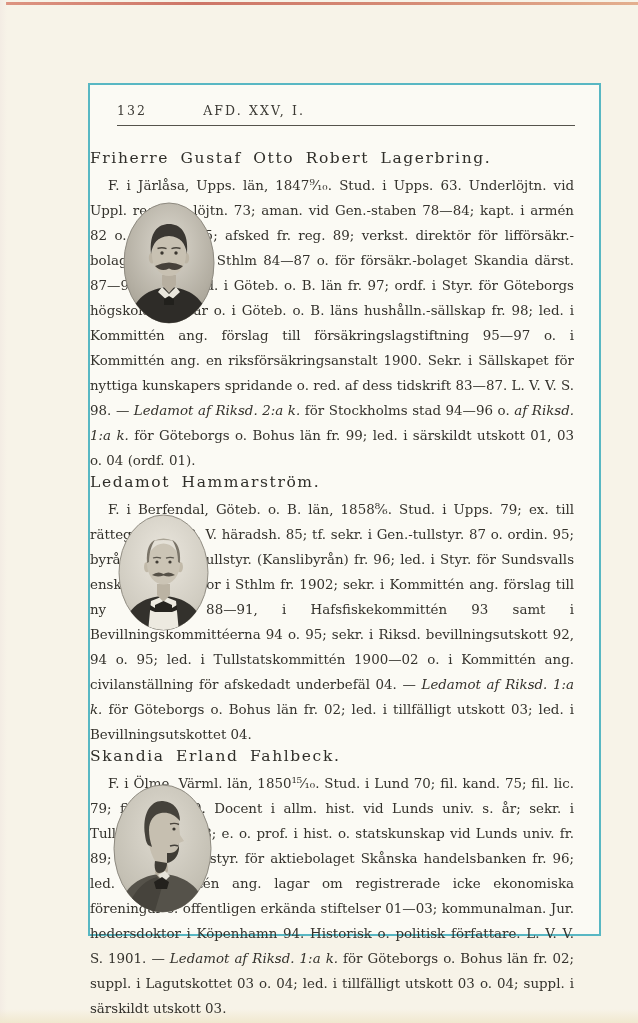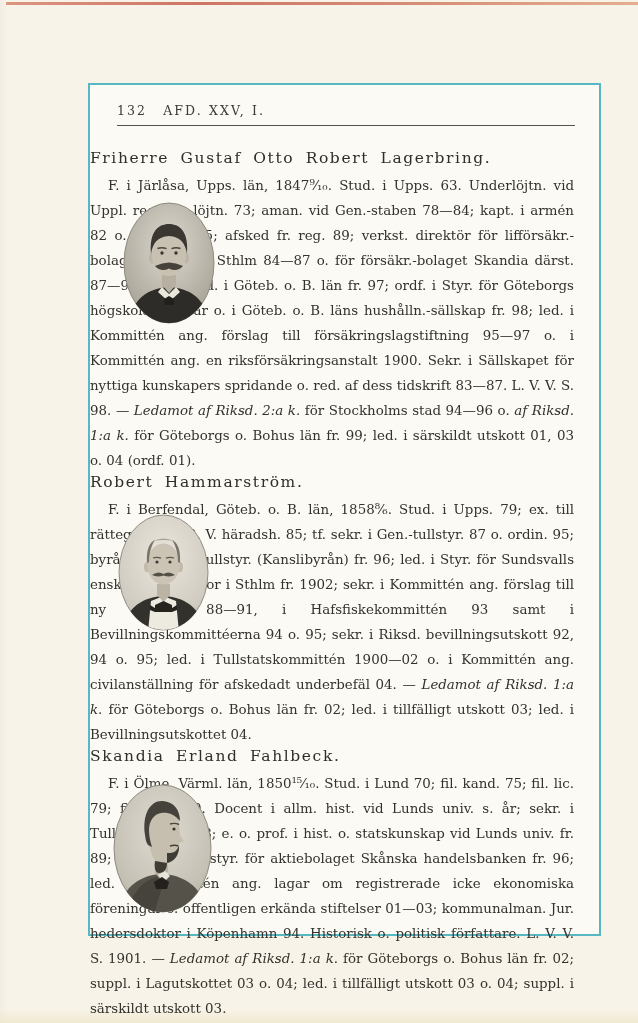--- a/index.html
+++ b/index.html
@@ -35,22 +35,22 @@
     position:absolute;left:88px;top:83px;width:513px;height:853px;
     border:2px solid var(--frame);
     background:var(--paper-inner);
   }
   .running-header{
     position:absolute;top:18px;left:27px;right:28px;
     display:flex;align-items:baseline;
     font-size:12.5px;letter-spacing:2.1px;color:#3c3a34;
     white-space:nowrap;
   }
-  .running-header .pgnum{margin-right:16px;}
-  .running-header .section{margin-right:18px;}
+  .running-header .pgnum{margin-right:28px;}
+  .running-header .section{margin-right:18px;margin-left:28px;}
   .header-rule{
     position:absolute;top:40px;left:27px;width:458px;height:1px;
     background:#55534c;
   }
   .entries{position:absolute;top:62px;left:0;right:0;}
   .entry{position:relative;padding-right:25px;}
   .entry.e1{margin-top:2px;min-height:292px;}
   .entry.e2{min-height:256px;}
   .entry-heading{
     font-size:15.5px;font-weight:normal;
@@ -151,21 +151,21 @@
             <path d="M63,50 C64,36 60,29 55,27 C59,33 61,41 61,49 Z" fill="#7a7468"></path>
             <path d="M36,28 Q46.5,23 57,28 Q46.5,26 36,28 Z" fill="#a8a294"></path>
             <circle cx="40" cy="49" r="1.6" fill="#403c35"></circle>
             <circle cx="53" cy="49" r="1.6" fill="#403c35"></circle>
             <path d="M36,45 Q40,43.5 44,45.2" stroke="#5a554c" stroke-width="1.3" fill="none"></path>
             <path d="M49,45.2 Q53,43.5 57,45" stroke="#5a554c" stroke-width="1.3" fill="none"></path>
             <path d="M35,62 Q41,57.5 46.5,61 Q52,57.5 58,62 Q53,64.5 46.5,62.5 Q40,64.5 35,62 Z" fill="#555047"></path>
           </g>
         </svg>
       </div>
-      <h2 class="entry-heading">Robert Hammarström.</h2>
+      <h2 class="entry-heading">Ledamot Hammarström.</h2>
       <p class="entry-body"><span>F. i Berfendal, Göteb. o. B. län, 1858⁸⁄₆. Stud. i Upps. 79; ex. till rätteg.-verk. 82. V. häradsh. 85; tf. sekr. i Gen.-tullstyr. 87 o. ordin. 95; byråchef i Gen.-tullstyr. (Kanslibyrån) fr. 96; led. i Styr. för Sundsvalls ensk. banks kontor i Sthlm fr. 1902; sekr. i Kommittén ang. förslag till ny tulltaxa 88—91, i Hafsfiskekommittén 93 samt i Bevillningskommittéerna 94 o. 95; sekr. i Riksd. bevillningsutskott 92, 94 o. 95; led. i Tullstatskommittén 1900—02 o. i Kommittén ang. civilanställning för afskedadt underbefäl 04. — </span><i>Ledamot af Riksd. 1:a k.</i><span> för Göteborgs o. Bohus län fr. 02; led. i tillfälligt utskott 03; led. i Bevillningsutskottet 04.</span></p>
     </section>
 
     <section class="entry e3">
       <div class="portrait">
         <svg viewBox="0 0 101 131">
           <defs>
             <radialGradient id="p3g" cx="50%" cy="36%" r="78%">
               <stop offset="0%" stop-color="#dfdbd1"></stop>
               <stop offset="70%" stop-color="#c4c0b4"></stop>

